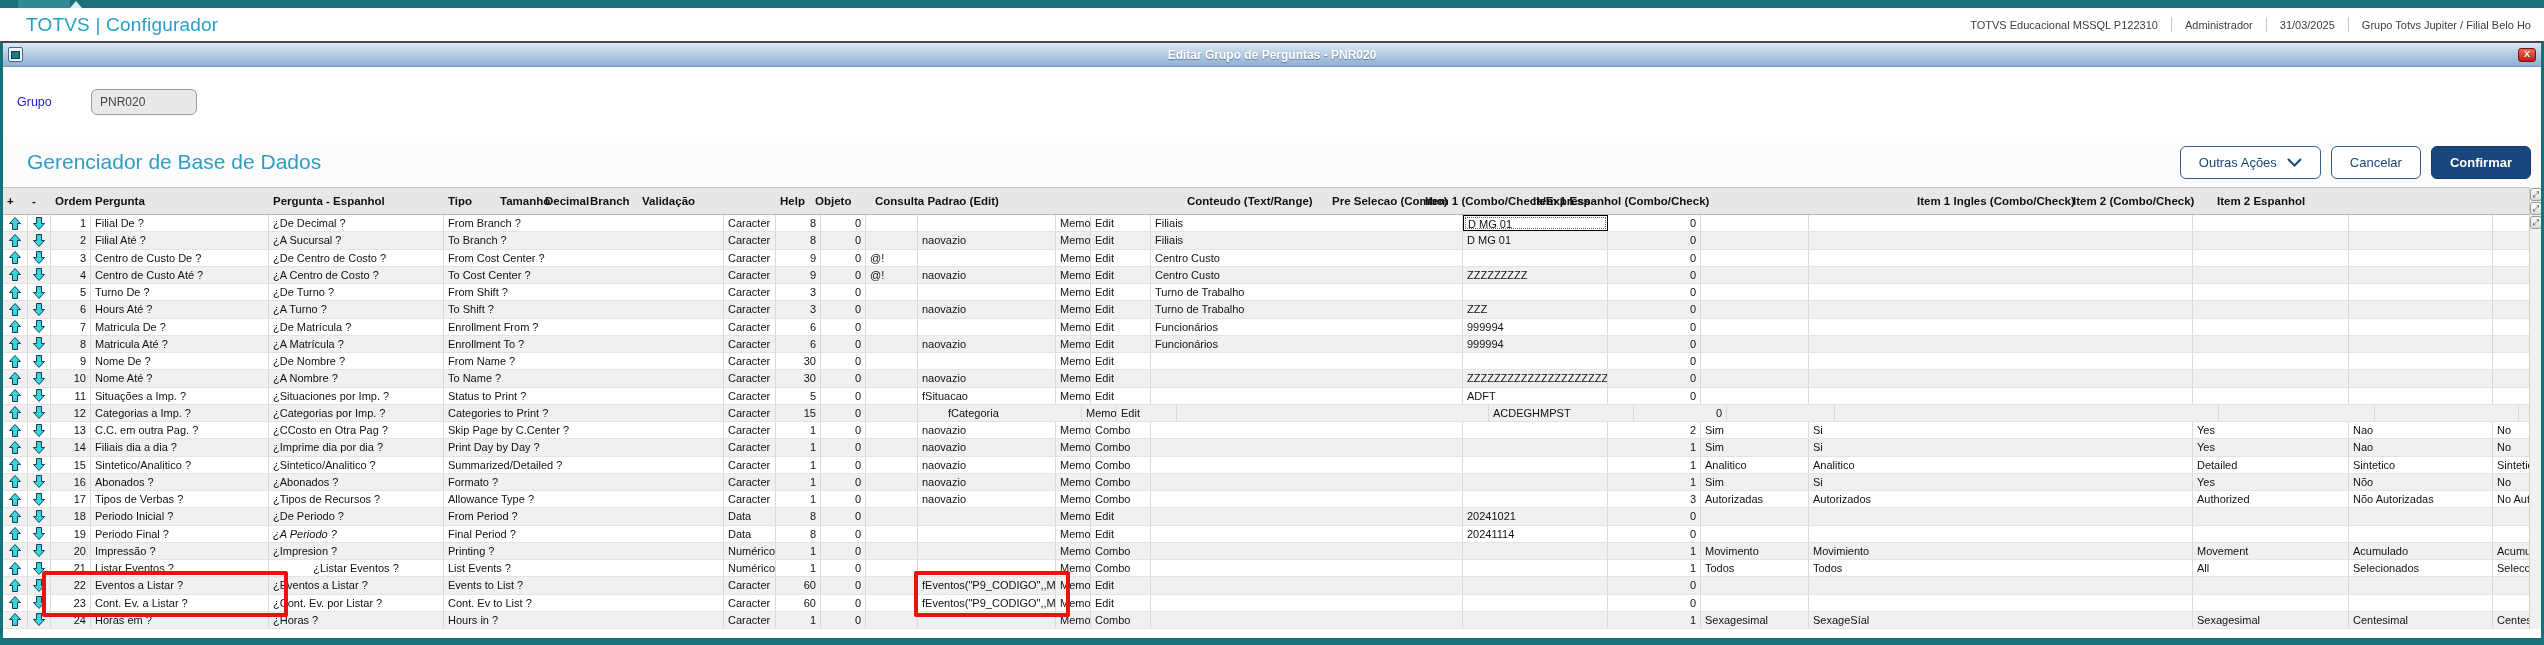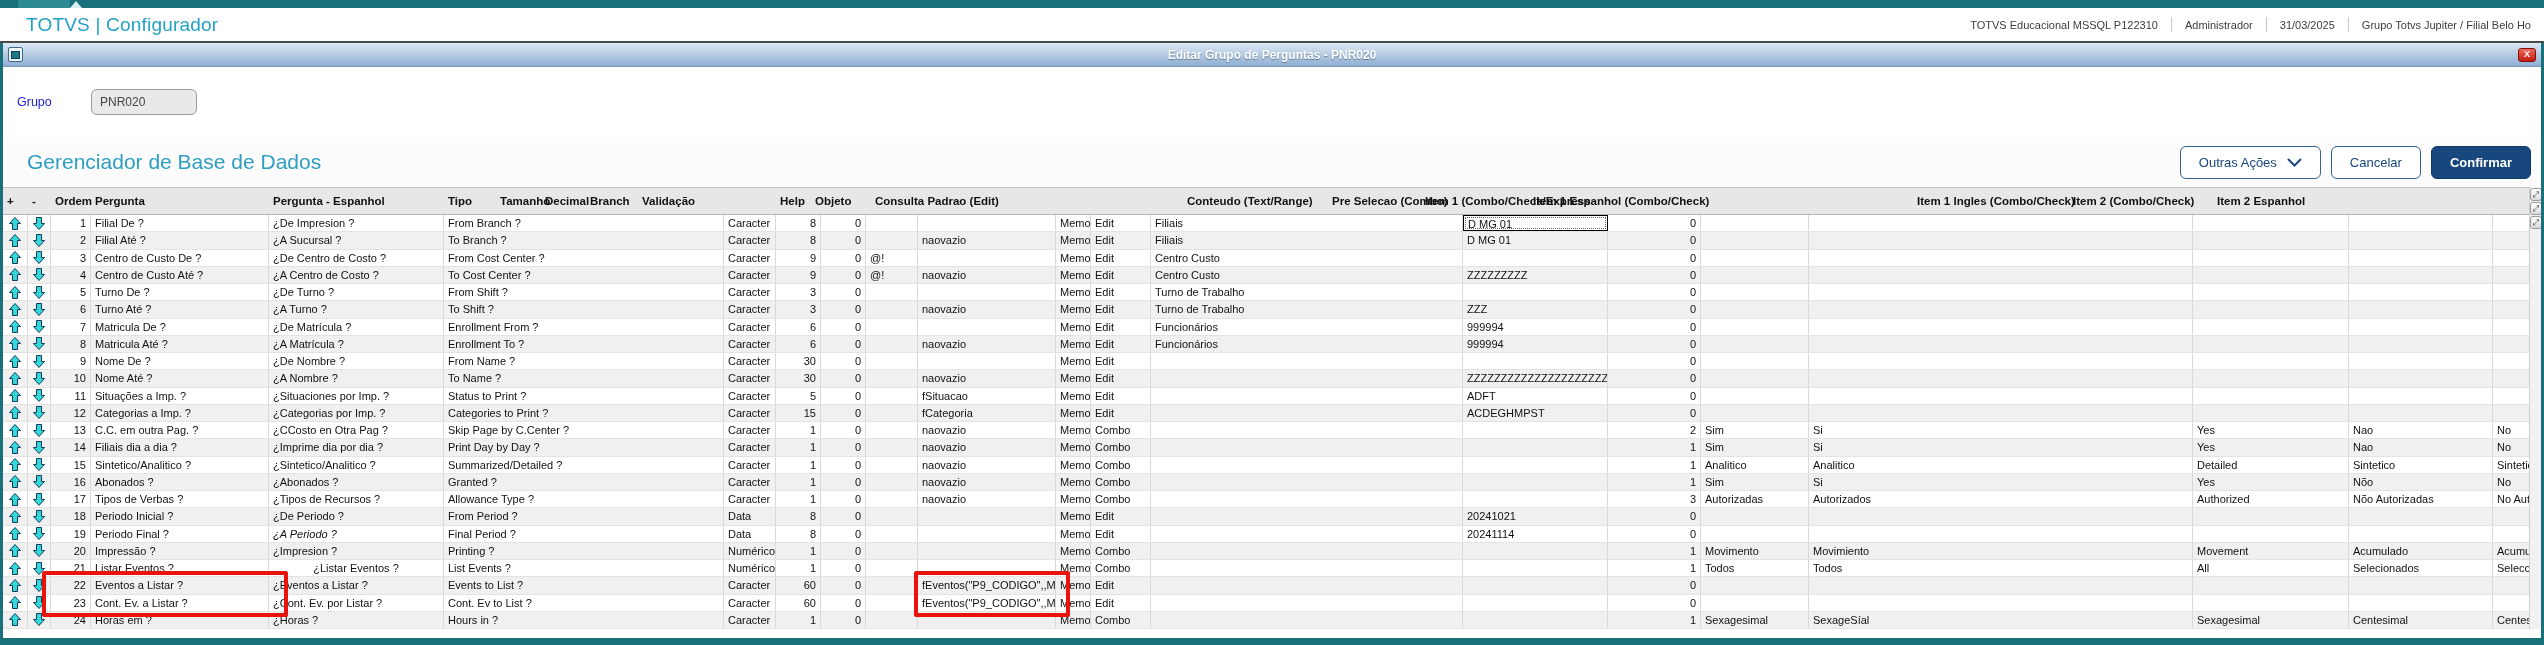--- a/index.html
+++ b/index.html
@@ -159,21 +159,21 @@
                   <path d="M6 .5 L11.5 6.5 H8.5 V12.5 H3.5 V6.5 H.5 Z" fill="#35d8d8" stroke="#123a5e" stroke-width="1"></path>
                 </svg>
               </div>
               <div class="cell ico" style="width: 23px;">
                 <svg width="12" height="13" viewBox="0 0 12 13">
                   <path d="M6 12.5 L.5 6.5 H3.5 V.5 H8.5 V6.5 H11.5 Z" fill="#35d8d8" stroke="#123a5e" stroke-width="1"></path>
                 </svg>
               </div>
               <div class="cell r" style="width: 40px;">1</div>
               <div class="cell" style="width: 178px;">Filial De ?</div>
-              <div class="cell" style="width: 175px;">¿De Impresion ?</div>
+              <div class="cell" style="width: 175px;">¿De Decimal ?</div>
               <div class="cell" style="width: 280px;">From Branch ?</div>
               <div class="cell" style="width: 52px;">Caracter</div>
               <div class="cell r" style="width: 45px;">8</div>
               <div class="cell r" style="width: 45px;">0</div>
               <div class="cell" style="width: 52px;"></div>
               <div class="cell" style="width: 138px;"></div>
               <div class="cell" style="width: 35px;">Memo</div>
               <div class="cell" style="width: 60px;">Edit</div>
               <div class="cell" style="width: 312px;">Filiais</div>
               <div class="cell focused" style="width: 145px;">D MG 01</div>
@@ -313,21 +313,21 @@
                 <svg width="12" height="13" viewBox="0 0 12 13">
                   <path d="M6 .5 L11.5 6.5 H8.5 V12.5 H3.5 V6.5 H.5 Z" fill="#35d8d8" stroke="#123a5e" stroke-width="1"></path>
                 </svg>
               </div>
               <div class="cell ico" style="width: 23px;">
                 <svg width="12" height="13" viewBox="0 0 12 13">
                   <path d="M6 12.5 L.5 6.5 H3.5 V.5 H8.5 V6.5 H11.5 Z" fill="#35d8d8" stroke="#123a5e" stroke-width="1"></path>
                 </svg>
               </div>
               <div class="cell r" style="width: 40px;">6</div>
-              <div class="cell" style="width: 178px;">Turno Até ?</div>
+              <div class="cell" style="width: 178px;">Hours Até ?</div>
               <div class="cell" style="width: 175px;">¿A Turno ?</div>
               <div class="cell" style="width: 280px;">To Shift ?</div>
               <div class="cell" style="width: 52px;">Caracter</div>
               <div class="cell r" style="width: 45px;">3</div>
               <div class="cell r" style="width: 45px;">0</div>
               <div class="cell" style="width: 52px;"></div>
               <div class="cell" style="width: 138px;">naovazio</div>
               <div class="cell" style="width: 35px;">Memo</div>
               <div class="cell" style="width: 60px;">Edit</div>
               <div class="cell" style="width: 312px;">Turno de Trabalho</div>
@@ -506,21 +506,21 @@
                 </svg>
               </div>
               <div class="cell r" style="width: 40px;">12</div>
               <div class="cell" style="width: 178px;">Categorias a Imp. ?</div>
               <div class="cell" style="width: 175px;">¿Categorias por Imp. ?</div>
               <div class="cell" style="width: 280px;">Categories to Print ?</div>
               <div class="cell" style="width: 52px;">Caracter</div>
               <div class="cell r" style="width: 45px;">15</div>
               <div class="cell r" style="width: 45px;">0</div>
               <div class="cell" style="width: 52px;"></div>
-              <div class="cell" style="width: 138px;">fCategoria</div>
+              <div class="cell" style="width: 138px; margin-left: 26px;">fCategoria</div>
               <div class="cell" style="width: 35px;">Memo</div>
               <div class="cell" style="width: 60px;">Edit</div>
               <div class="cell" style="width: 312px;"></div>
               <div class="cell" style="width: 145px;">ACDEGHMPST</div>
               <div class="cell r" style="width: 93px;">0</div>
               <div class="cell" style="width: 108px;"></div>
               <div class="cell" style="width: 384px;"></div>
               <div class="cell" style="width: 156px;"></div>
               <div class="cell" style="width: 144px;"></div>
               <div class="cell" style="width: 100px;"></div>
@@ -625,21 +625,21 @@
                 </svg>
               </div>
               <div class="cell ico" style="width: 23px;">
                 <svg width="12" height="13" viewBox="0 0 12 13">
                   <path d="M6 12.5 L.5 6.5 H3.5 V.5 H8.5 V6.5 H11.5 Z" fill="#35d8d8" stroke="#123a5e" stroke-width="1"></path>
                 </svg>
               </div>
               <div class="cell r" style="width: 40px;">16</div>
               <div class="cell" style="width: 178px;">Abonados ?</div>
               <div class="cell" style="width: 175px;">¿Abonados ?</div>
-              <div class="cell" style="width: 280px;">Granted ?</div>
+              <div class="cell" style="width: 280px;">Formato ?</div>
               <div class="cell" style="width: 52px;">Caracter</div>
               <div class="cell r" style="width: 45px;">1</div>
               <div class="cell r" style="width: 45px;">0</div>
               <div class="cell" style="width: 52px;"></div>
               <div class="cell" style="width: 138px;">naovazio</div>
               <div class="cell" style="width: 35px;">Memo</div>
               <div class="cell" style="width: 60px;">Combo</div>
               <div class="cell" style="width: 312px;"></div>
               <div class="cell" style="width: 145px;"></div>
               <div class="cell r" style="width: 93px;">1</div>

